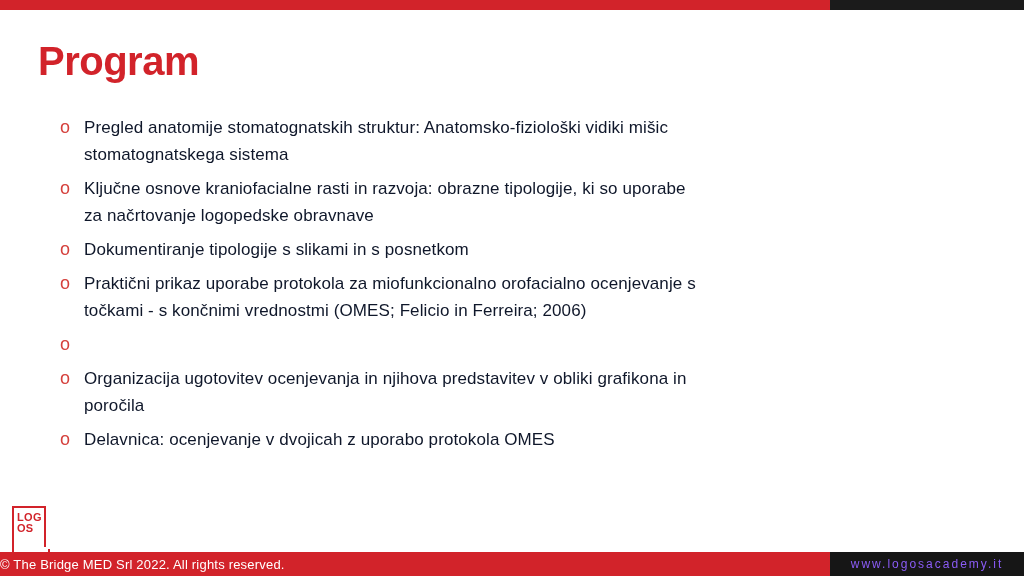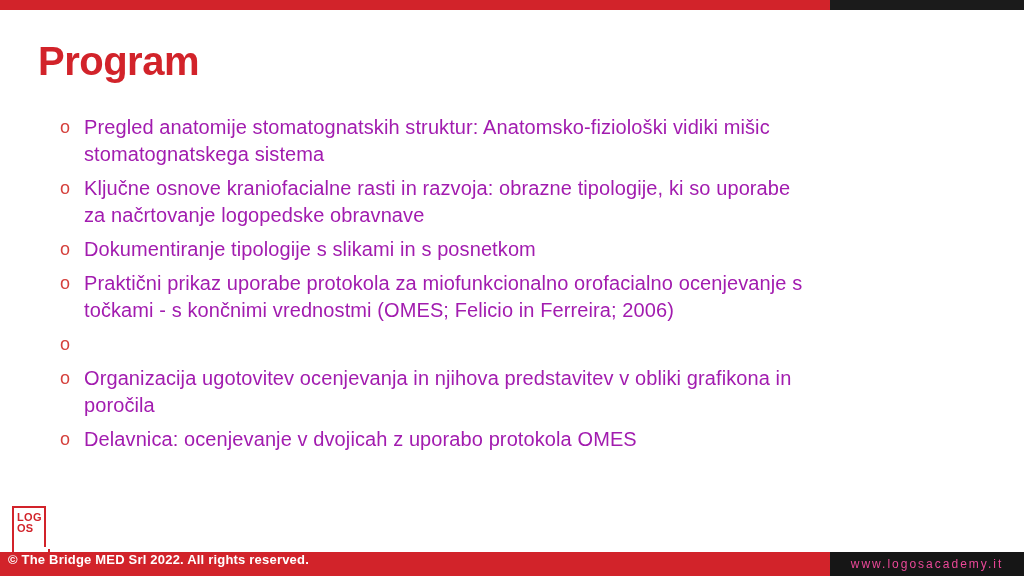--- a/index.html
+++ b/index.html
@@ -39,22 +39,22 @@
   .bullet {
     width: 24px;
     flex: 0 0 24px;
     color: #d5403c;
     font-size: 18px;
     line-height: 27px;
     font-weight: 400;
   }
   .item-text {
     white-space: pre-line;
-    color: #a21caf;
-    font-size: 20px;
+    color: #0f172a;
+    font-size: 17px;
     line-height: 27px;
     letter-spacing: 0.1px;
   }
 
   .logos-logo {
     position: absolute; left: 12px; top: 506px;
     width: 34px; height: 50px;
     border: 2px solid #d2232a;
   }
   .logos-logo .logo-text {
@@ -82,36 +82,34 @@
   }
 
   .footer-bar {
     position: absolute; left: 0; bottom: 0;
     width: 1024px; height: 24px;
     display: flex;
     background: #d2232a;
   }
   .footer-red {
     flex: 1;
-    display: flex; align-items: flex-start;
-    padding-left: 8px;
-    font-weight: bold;
+    display: flex; align-items: center;
   }
   .copyright-text {
     color: #ffffff;
     font-size: 13px;
     letter-spacing: 0.2px;
   }
   .website-box {
     width: 194px;
     background: #161616;
     display: flex; align-items: center; justify-content: center;
   }
   .website-url {
-    color: #ec4899;
+    color: #8b5cf6;
     font-size: 12px;
     letter-spacing: 2px;
   }
 </style>
 </head>
 <body>
 
 <div class="top-bar">
   <div class="red-seg"></div>
   <div class="black-seg"></div>

